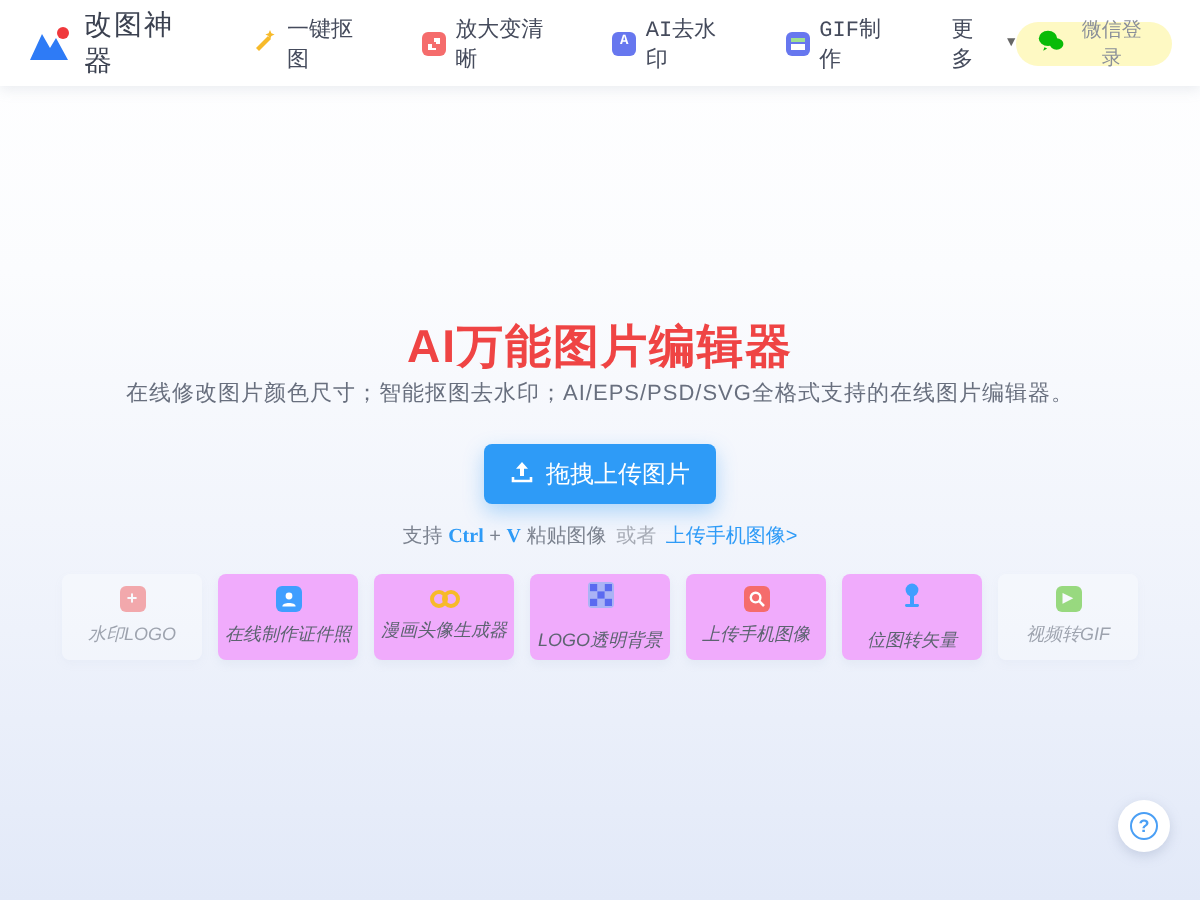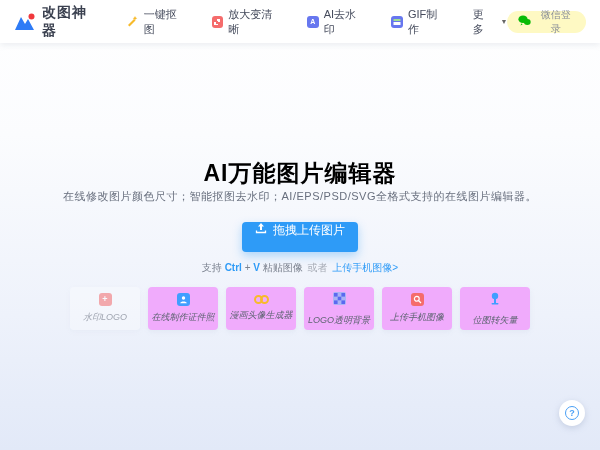--- a/index.html
+++ b/index.html
@@ -13,48 +13,48 @@
   
   .navbar {
     height: 43px; background: #ffffff;
     display: flex; align-items: center;
     padding: 0 14px;
     box-shadow: 0 2px 6px rgba(150,160,180,0.18);
     position: relative; z-index: 5;
   }
   .logo { display: flex; align-items: center; gap: 6px; cursor: pointer; }
   .logo-mark { width: 22px; height: 18px; position: relative; display: inline-block; }
-  .logo-name { font-size: 14px; font-weight: bold; color: #3b4150; letter-spacing: 1px; }
+  .logo-name { font-size: 14px; font-weight: normal; color: #3b4150; letter-spacing: 1px; }
   .nav-items { display: flex; align-items: center; margin-left: 26px; gap: 26px; }
-  .nav-item { display: flex; align-items: center; gap: 5px; font-size: 11px; color: #454b5c; cursor: pointer; }
+  .nav-item { display: flex; align-items: center; gap: 5px; font-size: 11px; color: #454b5c; cursor: pointer; font-family: Liberation Mono, monospace; }
   .nav-ico-sq {
     width: 12px; height: 12px; border-radius: 3px;
     display: inline-flex; align-items: center; justify-content: center;
     color: #fff; font-size: 7px; font-weight: bold; line-height: 1;
   }
   .caret { font-size: 7px; color: #666; margin-left: 2px; }
   .spacer { flex: 1; }
   .login-btn {
     display: flex; align-items: center; gap: 5px;
     background: #fef9c3; border-radius: 11px; height: 22px; padding: 0 11px;
     font-size: 10px; color: #8a8f99; cursor: pointer; border: none;
   }
 
   
   .hero { text-align: center; position: relative; z-index: 1; }
-  .hero-title { margin-top: 115px; font-size: 23px; font-weight: bold; color: #000000; letter-spacing: 1px; }
+  .hero-title { margin-top: 115px; font-size: 23px; font-weight: bold; color: #ef4444; letter-spacing: 1px; }
   .hero-sub { font-size: 11px; color: #686f7e; letter-spacing: 0.5px; }
   .upload-btn {
-    margin-top: 18px; display: inline-flex; align-items: flex-start; justify-content: center; gap: 6px;
+    margin-top: 18px; display: inline-flex; align-items: center; justify-content: center; gap: 6px;
     width: 116px; height: 30px; background: #2e9bf7; border: none; border-radius: 4px;
     color: #ffffff; font-size: 12px; cursor: pointer;
     box-shadow: 0 4px 10px rgba(46,155,247,0.35);
   }
   .support-line { margin-top: 9px; font-size: 10px; color: #7b828f; }
-  .kbd { color: #2e9bf7; font-family: Liberation Sans, sans-serif; font-weight: bold; }
+  .kbd { color: #2e9bf7; font-family: Liberation Serif, serif; font-weight: bold; }
   .support-or { color: #a6abb5; margin: 0 2px; }
   .support-link { color: #2e9bf7; text-decoration: none; cursor: pointer; }
 
   
   .features {
     position: absolute; left: 0; right: 0; top: 287px;
     display: flex; justify-content: center; gap: 8px;
   }
   .card {
     width: 70px; height: 43px; background: #f0abfc; border-radius: 4px;
@@ -230,18 +230,22 @@
     <span>
       <svg width="12" height="13" viewBox="0 0 12 13">
         <circle cx="6" cy="4" r="3.2" fill="#409eff"></circle>
         <rect x="5" y="7" width="2" height="4" fill="#409eff"></rect>
         <rect x="2.5" y="11" width="7" height="1.5" rx="0.7" fill="#409eff"></rect>
       </svg>
     </span>
     <span class="card-label">位图转矢量</span>
   </div>
 
+  <div class="card faded">
+    <span class="fico" style="background:#52c41a; font-size:7px;">▶</span>
+    <span class="card-label">视频转GIF</span>
+  </div>
 
 </section>
 
 <button class="help-fab">
   <span class="help-q">?</span>
 </button>
 
 </body></html>

